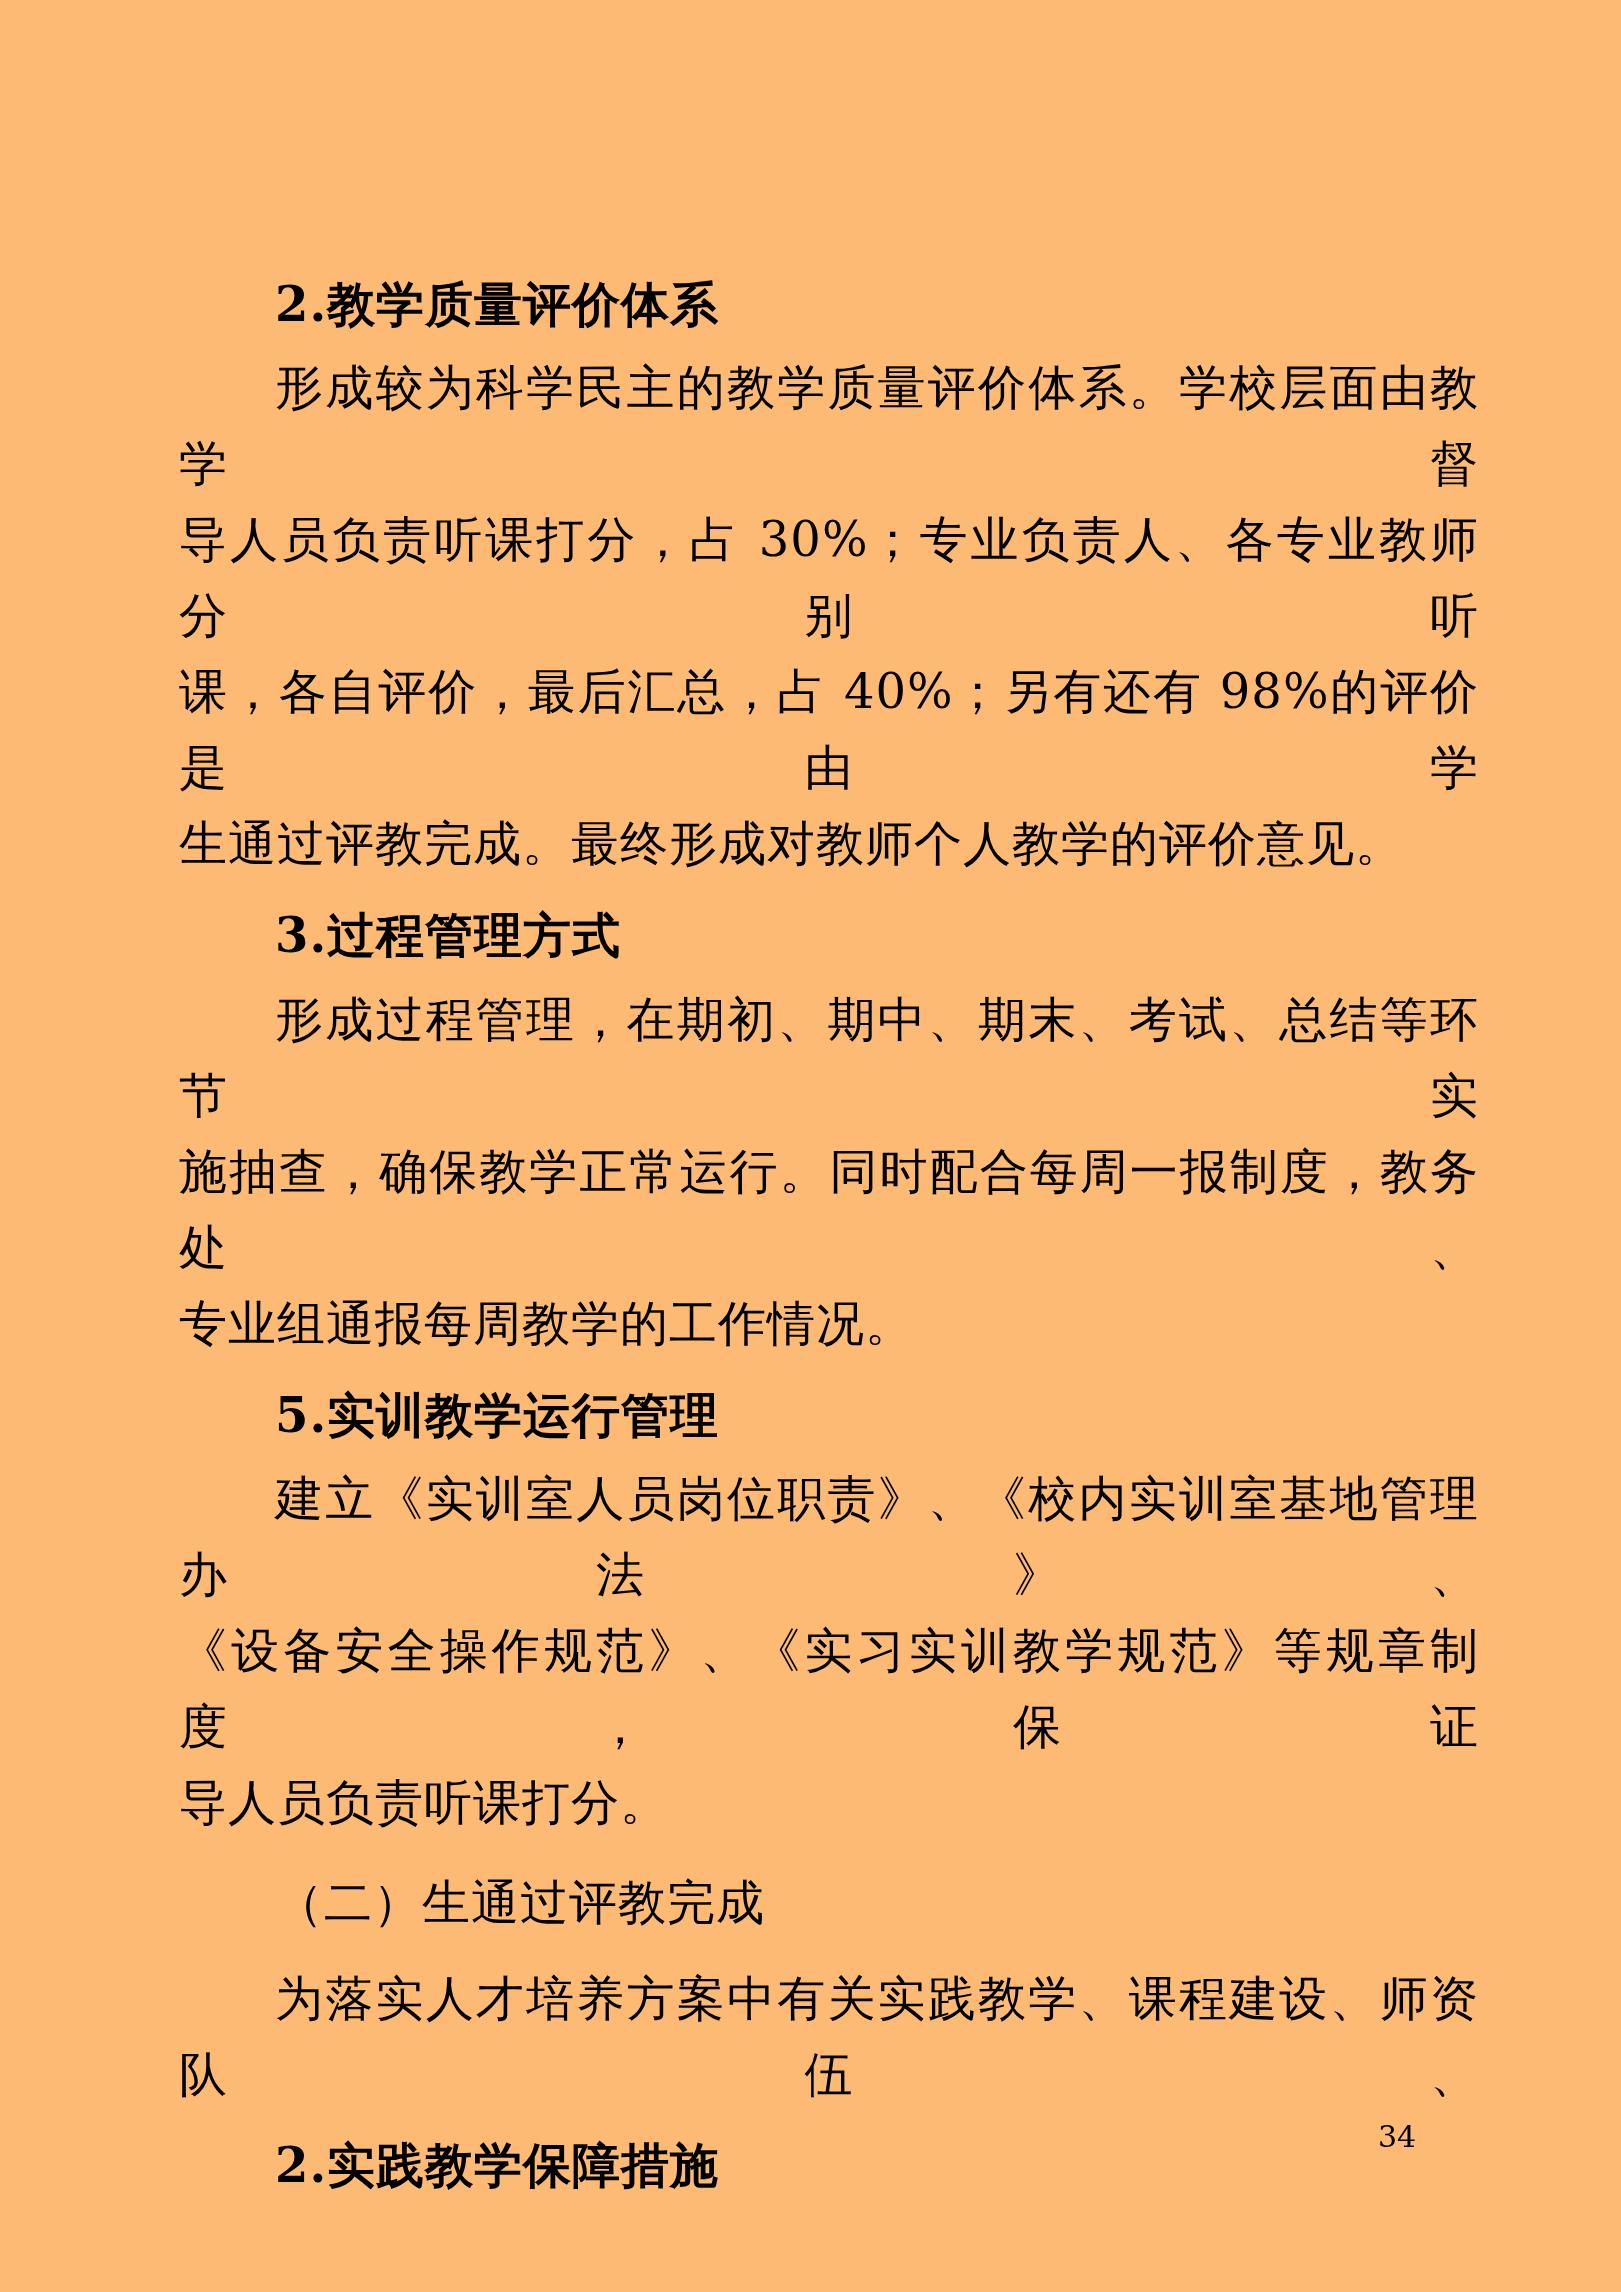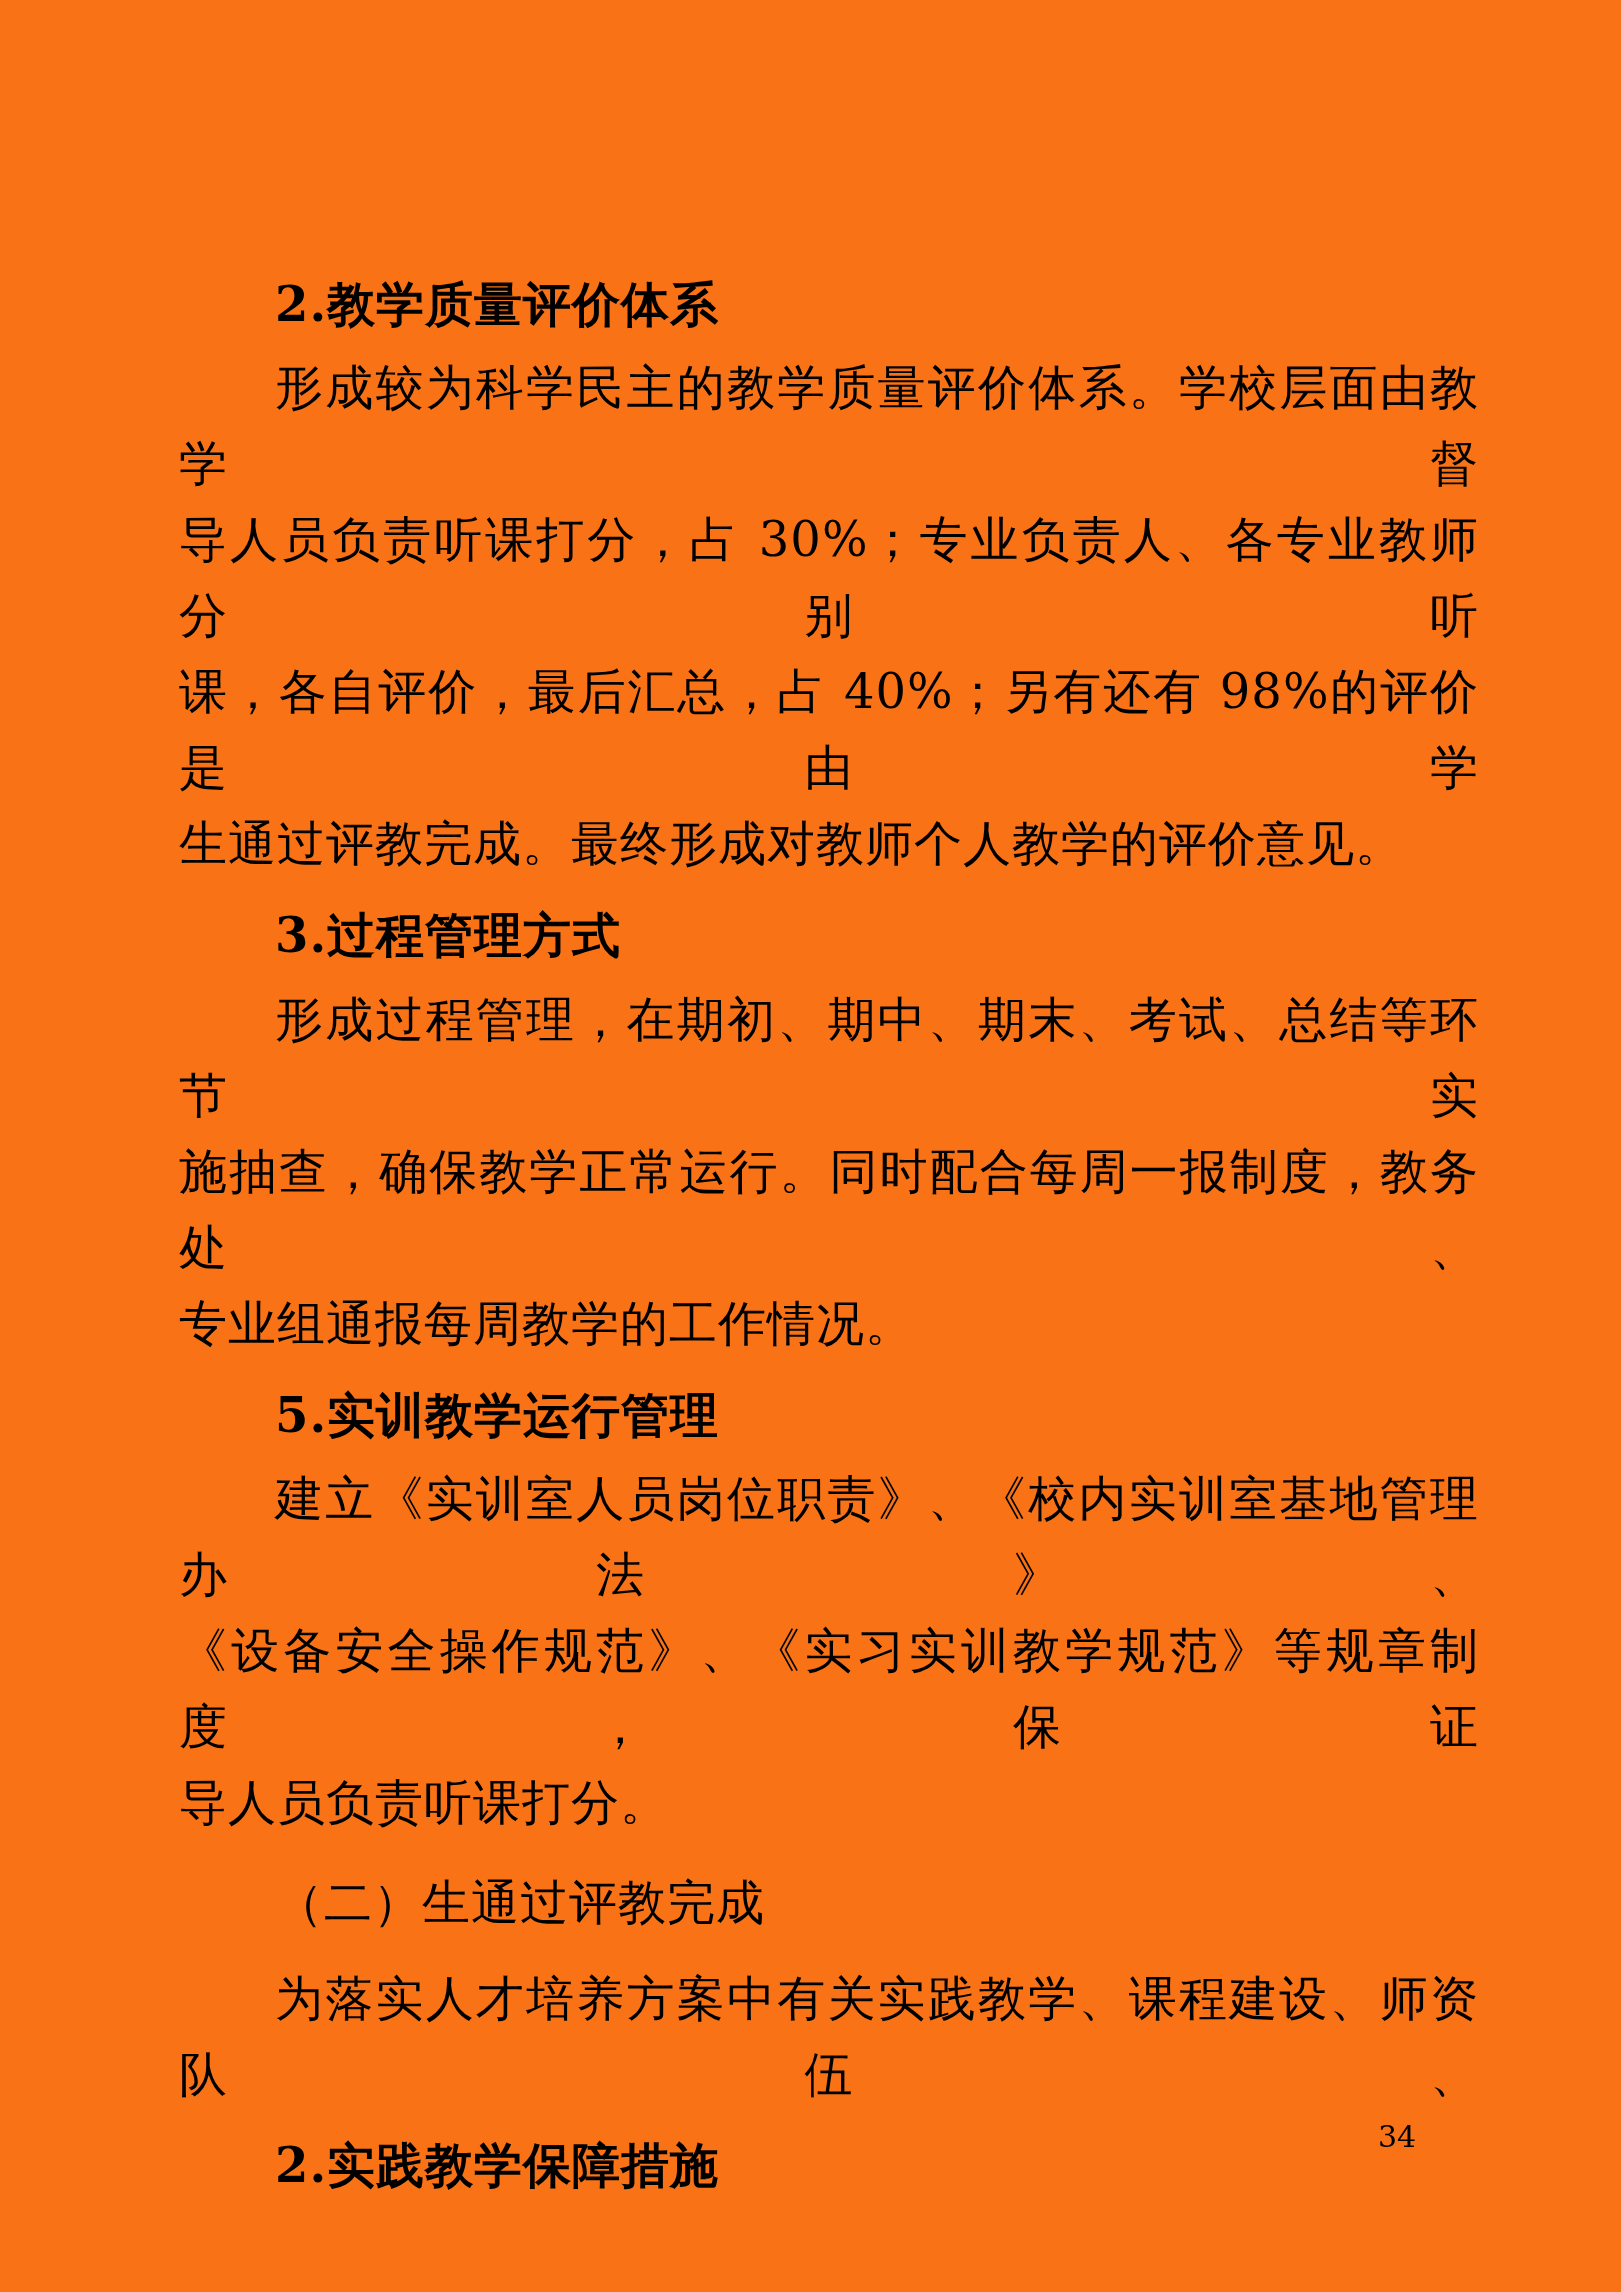--- a/index.html
+++ b/index.html
@@ -5,21 +5,21 @@
   html, body {
     margin: 0;
     padding: 0;
     background: #e8e8e8;
   }
   .page {
     position: relative;
     width: 1621px;
     height: 2293px;
     margin: 0 auto;
-    background: #f97316;
+    background: #fdba74;
     overflow: hidden;
     font-family: "DejaVu Serif", "Liberation Serif", serif;
     color: #000000;
   }
   .content {
     position: absolute;
     left: 179px;
     top: 250px;
     width: 1300px;
   }

